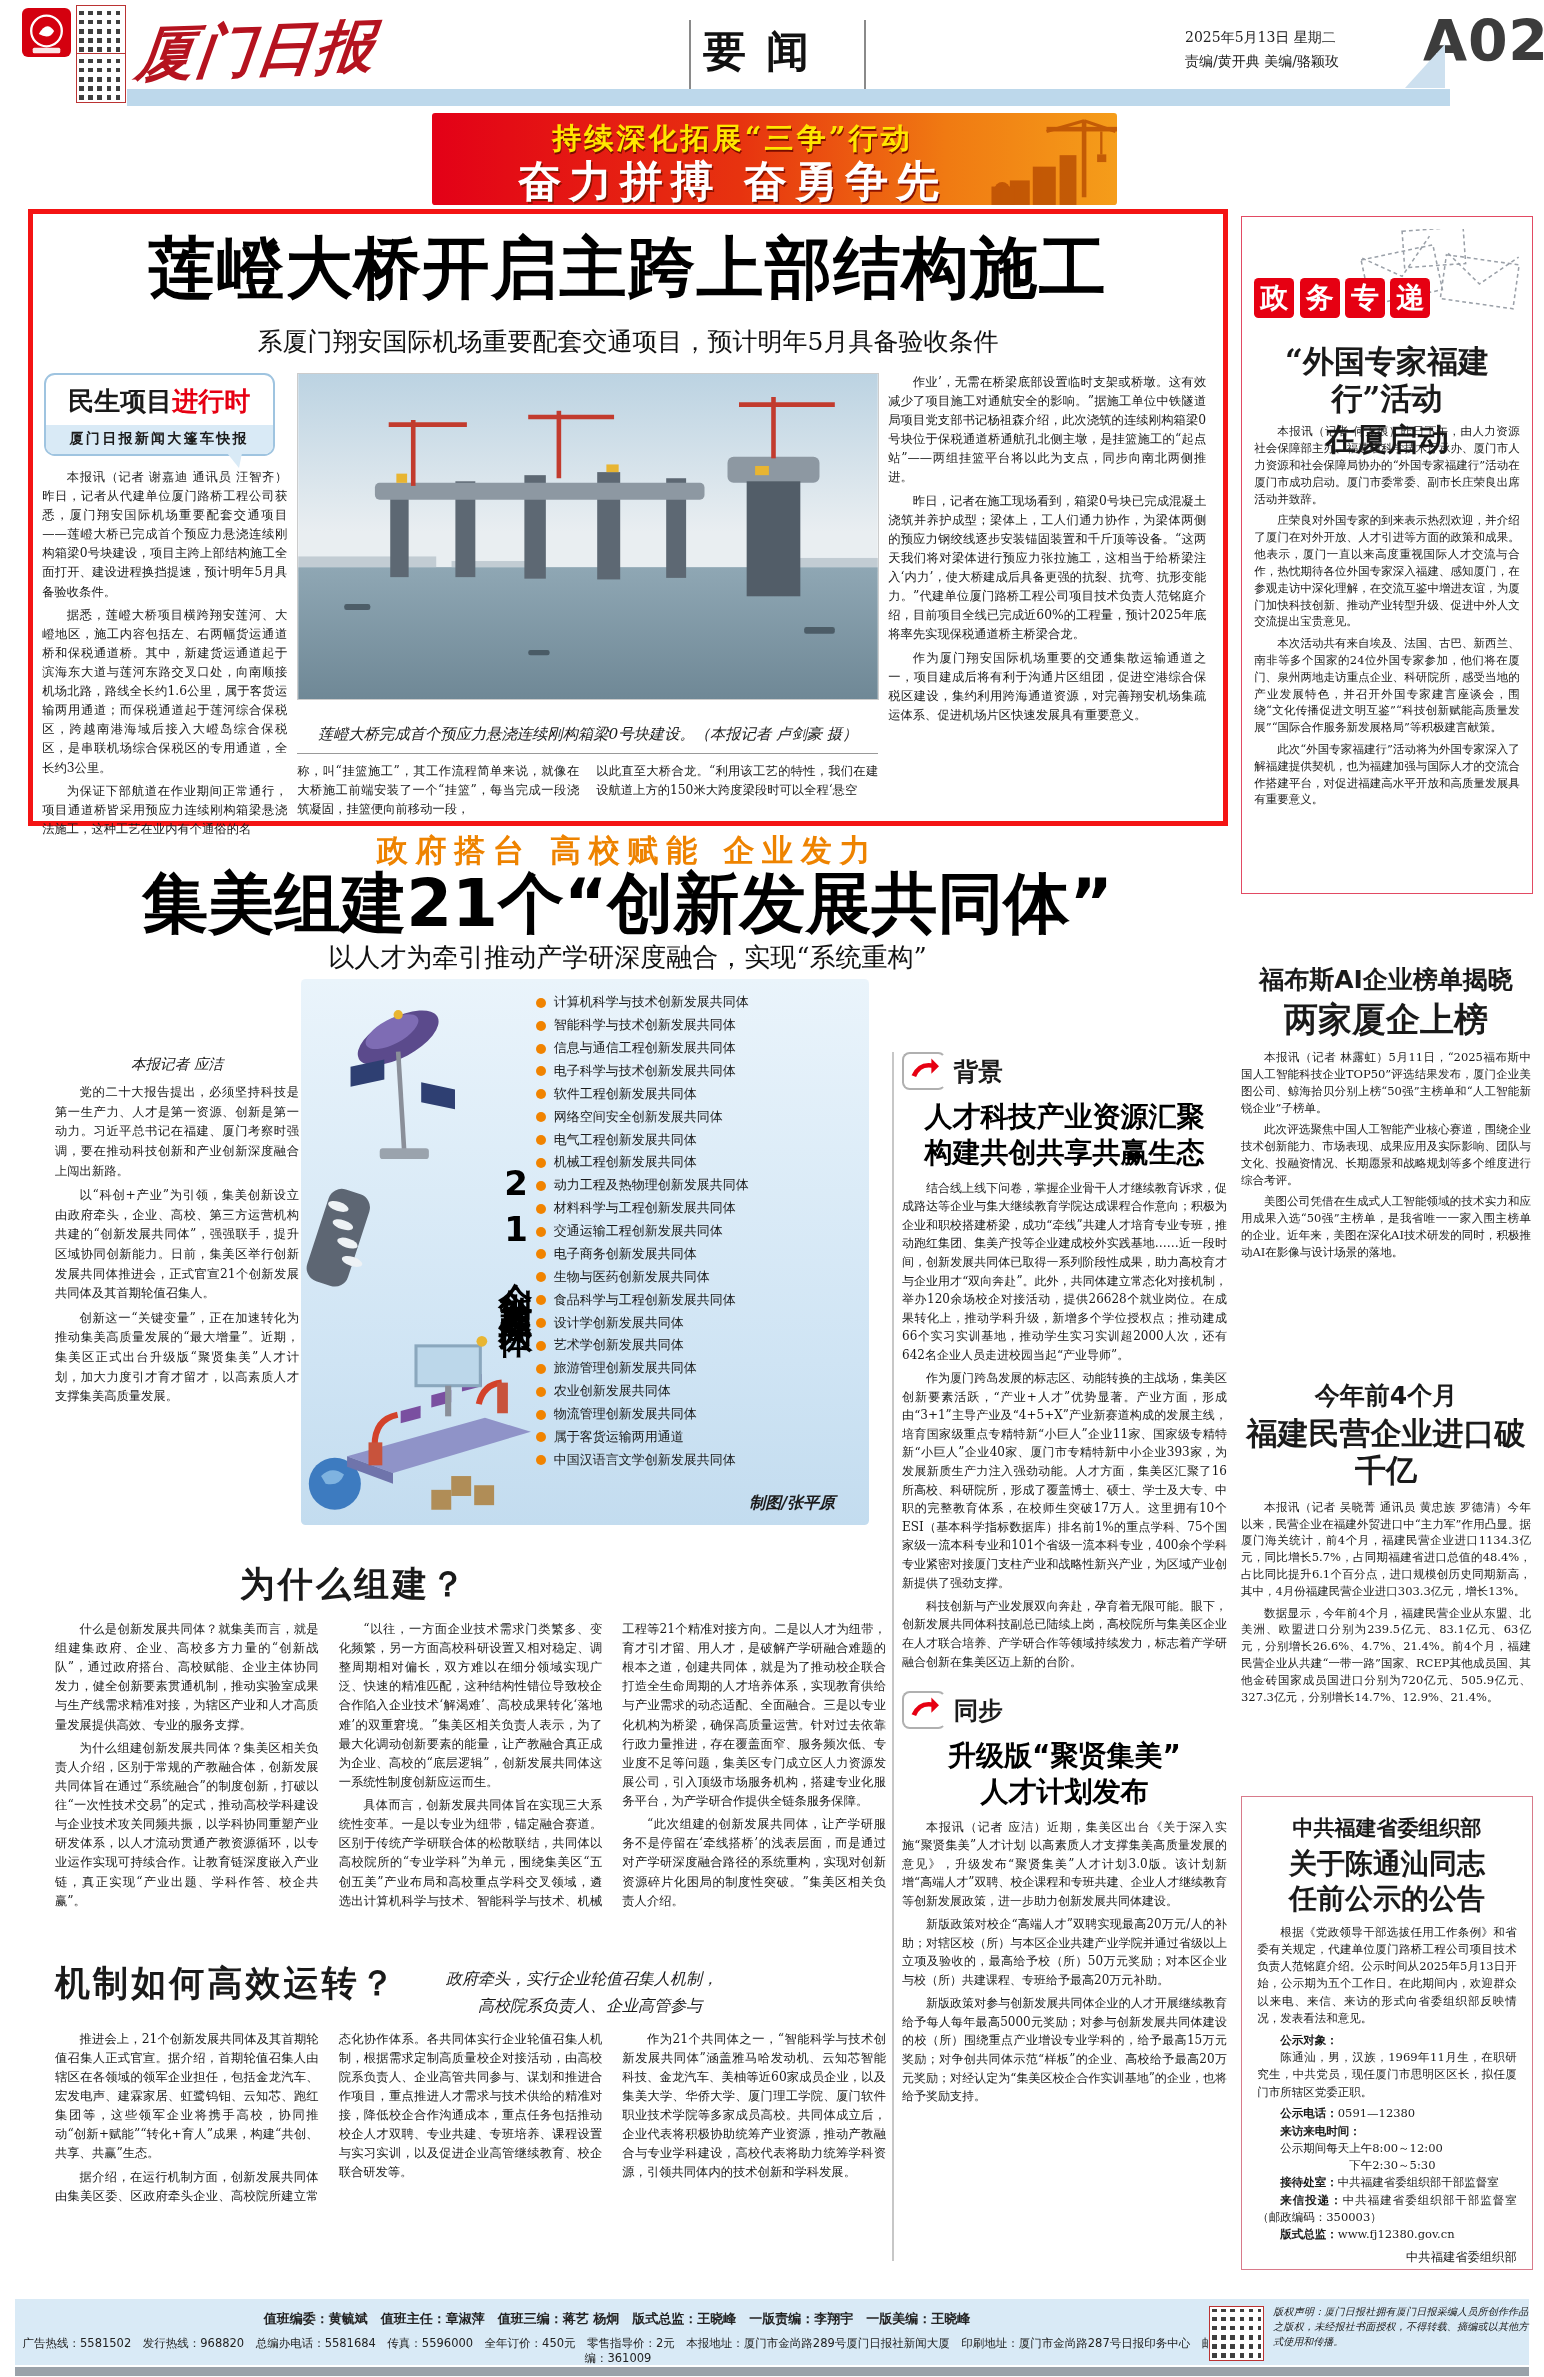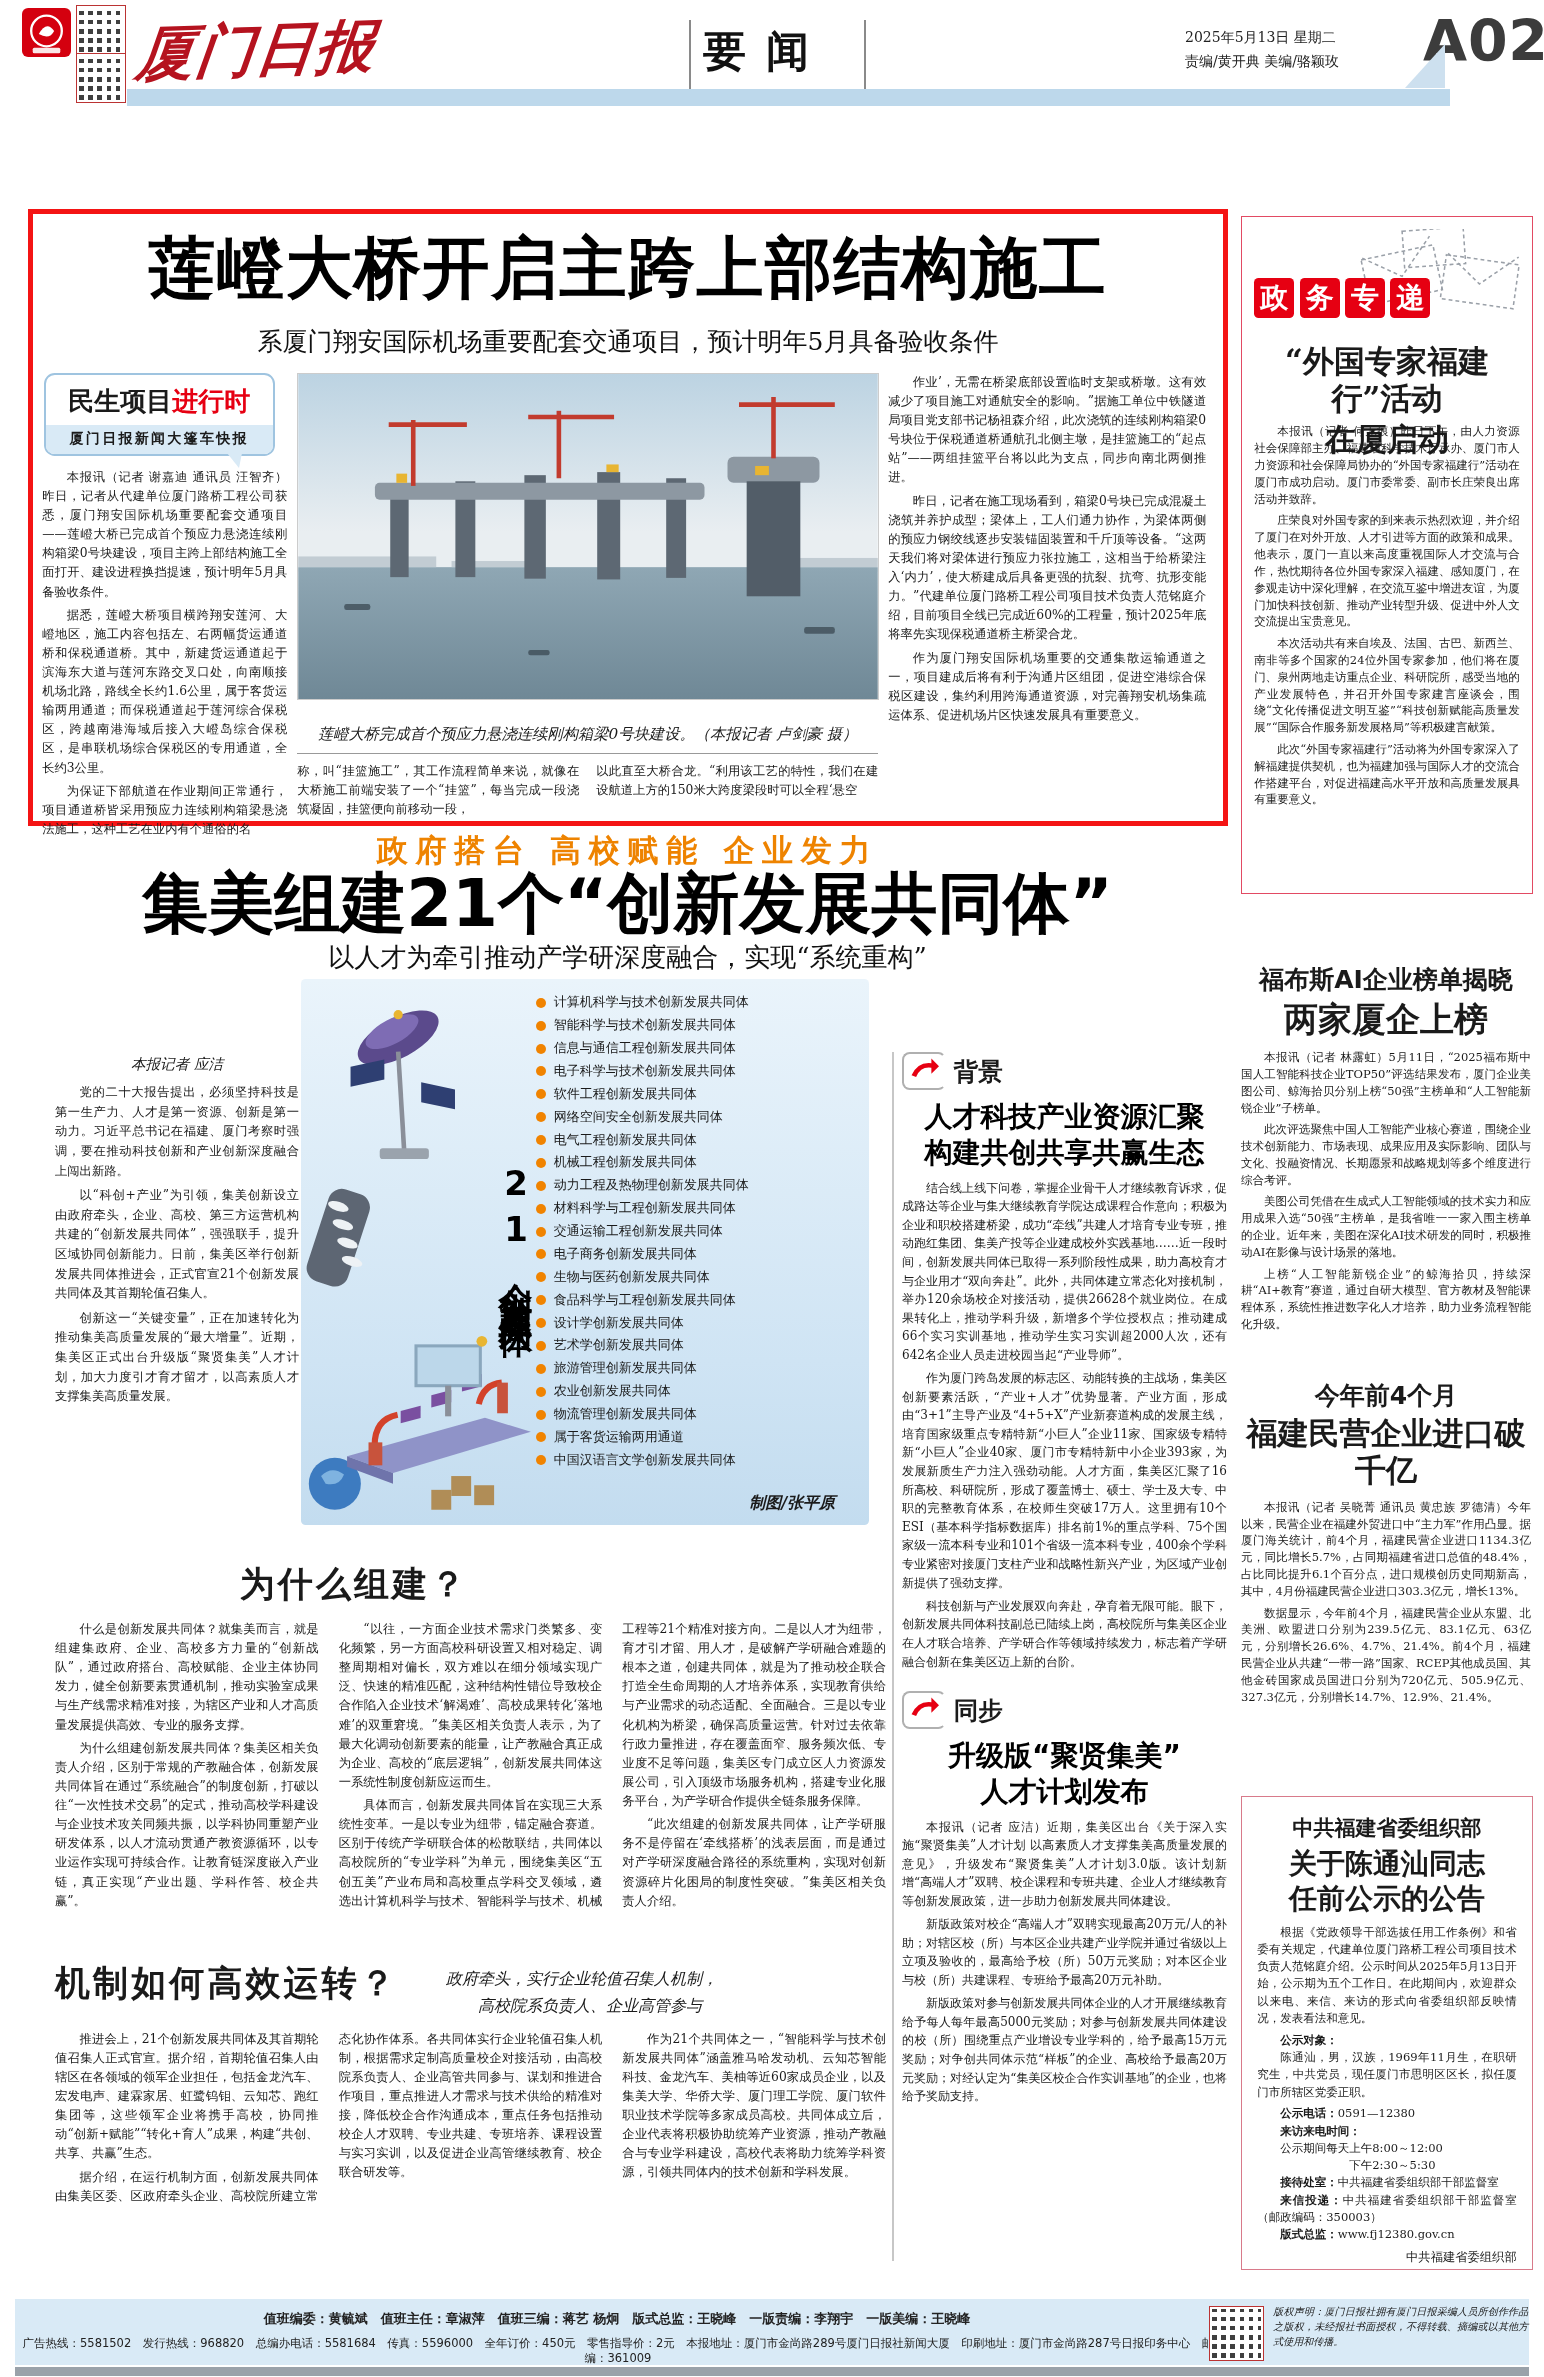--- a/index.html
+++ b/index.html
@@ -136,20 +136,38 @@
   <div class="abs sectitle hei">要闻</div>
   <div class="abs secbar" style="left:864px;"></div>
   <div class="abs dateblock">
     <div>2025年5月13日 星期二</div>
     <div>责编/黄开典 美编/骆颖玫</div>
   </div>
   <div class="abs pageno hei">A02</div>
   <div class="abs bandtri"></div>
   <div class="abs band"></div>
 
+  <div class="abs banner">
+    <svg style="position:absolute;right:0;top:0;height:92px;width:199px;" viewBox="0 0 260 120">
+      <g fill="#b34700" opacity="0.75">
+        <rect x="214" y="10" width="6" height="100"></rect>
+          <rect x="168" y="18" width="92" height="6"></rect>
+        <path d="M217 10 L168 24 M217 10 L258 24" stroke="#b34700" stroke-width="4"></path>
+        <rect x="238" y="24" width="3" height="30"></rect>
+          <rect x="234" y="54" width="12" height="10"></rect>
+        <rect x="150" y="70" width="30" height="50"></rect>
+          <rect x="185" y="55" width="22" height="65"></rect>
+        <rect x="120" y="88" width="26" height="32"></rect>
+        <circle cx="110" cy="100" r="10"></circle>
+          <rect x="96" y="96" width="30" height="24"></rect>
+      </g>
+    </svg>
+    <div class="kick">持续深化拓展“三争”行动</div>
+    <div class="slog hei">奋力拼搏 奋勇争先</div>
+  </div>
 
   <div class="abs leadbox">
     <div class="leadhead hei">莲嶝大桥开启主跨上部结构施工</div>
     <div class="leadsub">系厦门翔安国际机场重要配套交通项目，预计明年5月具备验收条件</div>
     <div class="leadcols">
       <div class="lcol1 flow" style="height:465px;">
         <div class="badge">
           <div class="b1 hei"><span>民生项目</span><span class="red">进行时</span></div>
           <div class="b2 hei">厦门日报新闻大篷车快报</div>
         </div>
@@ -406,21 +424,20 @@
       </div>
   </div>
 
   <div class="abs sbar flow" style="left:1241px;top:963px;height:408px;">
     <div class="sb-kicker hei">福布斯AI企业榜单揭晓</div>
     <div class="sb-head hei">两家厦企上榜</div>
     <div class="sb-paras">
         <p class="para">本报讯（记者 林露虹）5月11日，“2025福布斯中国人工智能科技企业TOP50”评选结果发布，厦门企业美图公司、鲸海拾贝分别上榜“50强”主榜单和“人工智能新锐企业”子榜单。</p>
         <p class="para">此次评选聚焦中国人工智能产业核心赛道，围绕企业技术创新能力、市场表现、成果应用及实际影响、团队与文化、投融资情况、长期愿景和战略规划等多个维度进行综合考评。</p>
         <p class="para">美图公司凭借在生成式人工智能领域的技术实力和应用成果入选“50强”主榜单，是我省唯一一家入围主榜单的企业。近年来，美图在深化AI技术研发的同时，积极推动AI在影像与设计场景的落地。</p>
-        <p class="para">上榜“人工智能新锐企业”的鲸海拾贝，持续深耕“AI+教育”赛道，通过自研大模型、官方教材及智能课程体系，系统性推进数字化人才培养，助力业务流程智能化升级。</p>
       </div>
   </div>
 
   <div class="abs sbar flow" style="left:1241px;top:1379px;height:402px;">
     <div class="sb-kicker hei">今年前4个月</div>
     <div class="sb-head hei" style="font-size:31px;">福建民营企业进口破千亿</div>
     <div class="sb-paras">
         <p class="para">本报讯（记者 吴晓菁 通讯员 黄忠族 罗德清）今年以来，民营企业在福建外贸进口中“主力军”作用凸显。据厦门海关统计，前4个月，福建民营企业进口1134.3亿元，同比增长5.7%，占同期福建省进口总值的48.4%，占比同比提升6.1个百分点，进口规模创历史同期新高，其中，4月份福建民营企业进口303.3亿元，增长13%。</p>
         <p class="para">数据显示，今年前4个月，福建民营企业从东盟、北美洲、欧盟进口分别为239.5亿元、83.1亿元、63亿元，分别增长26.6%、4.7%、21.4%。前4个月，福建民营企业从共建“一带一路”国家、RCEP其他成员国、其他金砖国家成员国进口分别为720亿元、505.9亿元、327.3亿元，分别增长14.7%、12.9%、21.4%。</p>
       </div>

